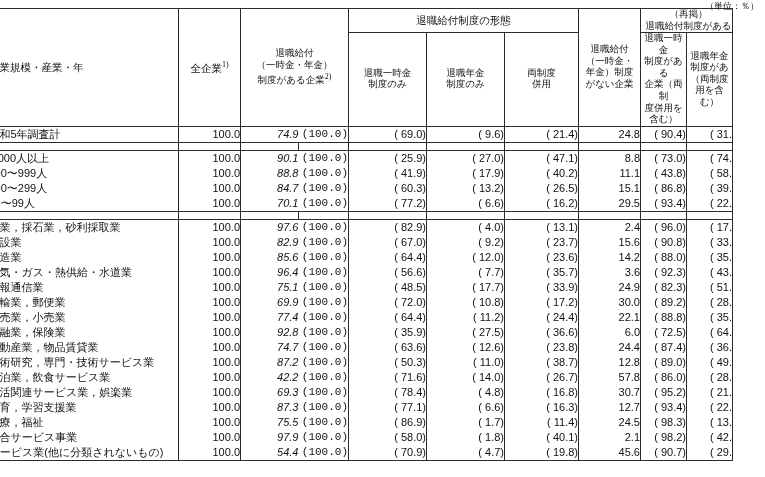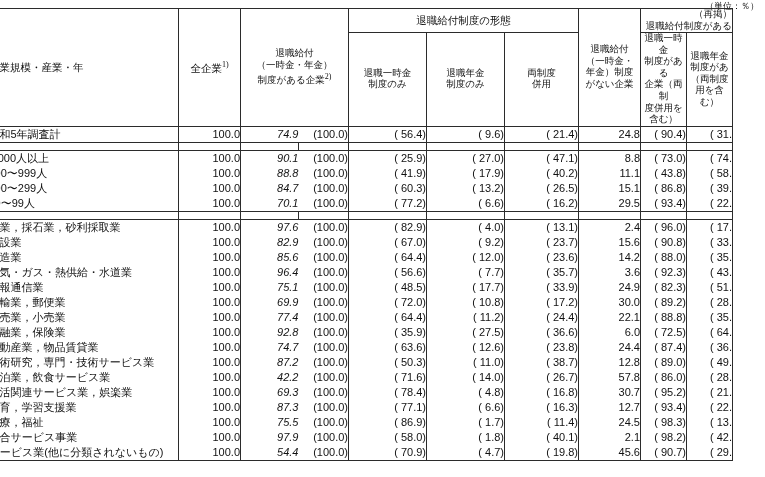--- a/index.html
+++ b/index.html
@@ -77,21 +77,21 @@
     white-space: nowrap;
   }
   .paren {
     text-align: right;
     padding: 1px 8px 1px 2px;
     font-size: 11px;
     white-space: nowrap;
   }
   
   .nb-right { border-right: none !important; font-style: italic; }
-  .nb-left  { border-left: none !important; }
+  .nb-left  { border-left: none !important; font-family: Liberation Mono, monospace; }
 
   
   tr.data td {
     border-top: none;
     border-bottom: none;
   }
   tr.data.first td { border-top: 1px solid #2b2b2b; }
   tr.data.lastrow td { border-bottom: 1px solid #2b2b2b; }
 
   tr.data td.rowlabel { border-left: none; }
@@ -156,21 +156,21 @@
         </td>
         <td class="hd" colspan="3">
           <span>退職給付制度の形態</span>
         </td>
         <td class="hd hd-small" rowspan="2">
           <div>退職給付</div>
           <div>（一時金・</div>
           <div>年金）制度</div>
           <div>がない企業</div>
         </td>
-        <td class="hd hd-small" colspan="2" style="text-align:right;padding-left:4px;">
+        <td class="hd hd-small" colspan="2" style="text-align:center;padding-left:4px;">
           <div>（再掲）</div>
           <div>退職給付制度がある</div>
         </td>
       </tr>
       <tr>
         <td class="hd hd-small" style="height:52px;">
           <div>退職一時金</div>
           <div>制度のみ</div>
         </td>
         <td class="hd hd-small">
@@ -194,21 +194,21 @@
           <div>用を含む）</div>
         </td>
       </tr>
     </thead>
     <tbody id="tbody">
         <tr class="data first">
           <td class="rowlabel">令和5年調査計</td>
           <td class="num">100.0</td>
           <td class="num nb-right">74.9</td>
           <td class="paren nb-left">(100.0)</td>
-          <td class="paren">( 56.4)</td>
+          <td class="paren">( 69.0)</td>
           <td class="paren">(  9.6)</td>
           <td class="paren">( 21.4)</td>
           <td class="num">24.8</td>
           <td class="paren">( 90.4)</td>
           <td class="paren">( 31.</td>
         </tr>
         <tr class="gap-row">
           <td class="side"></td>
           <td class="side"></td>
           <td class="side"></td>

